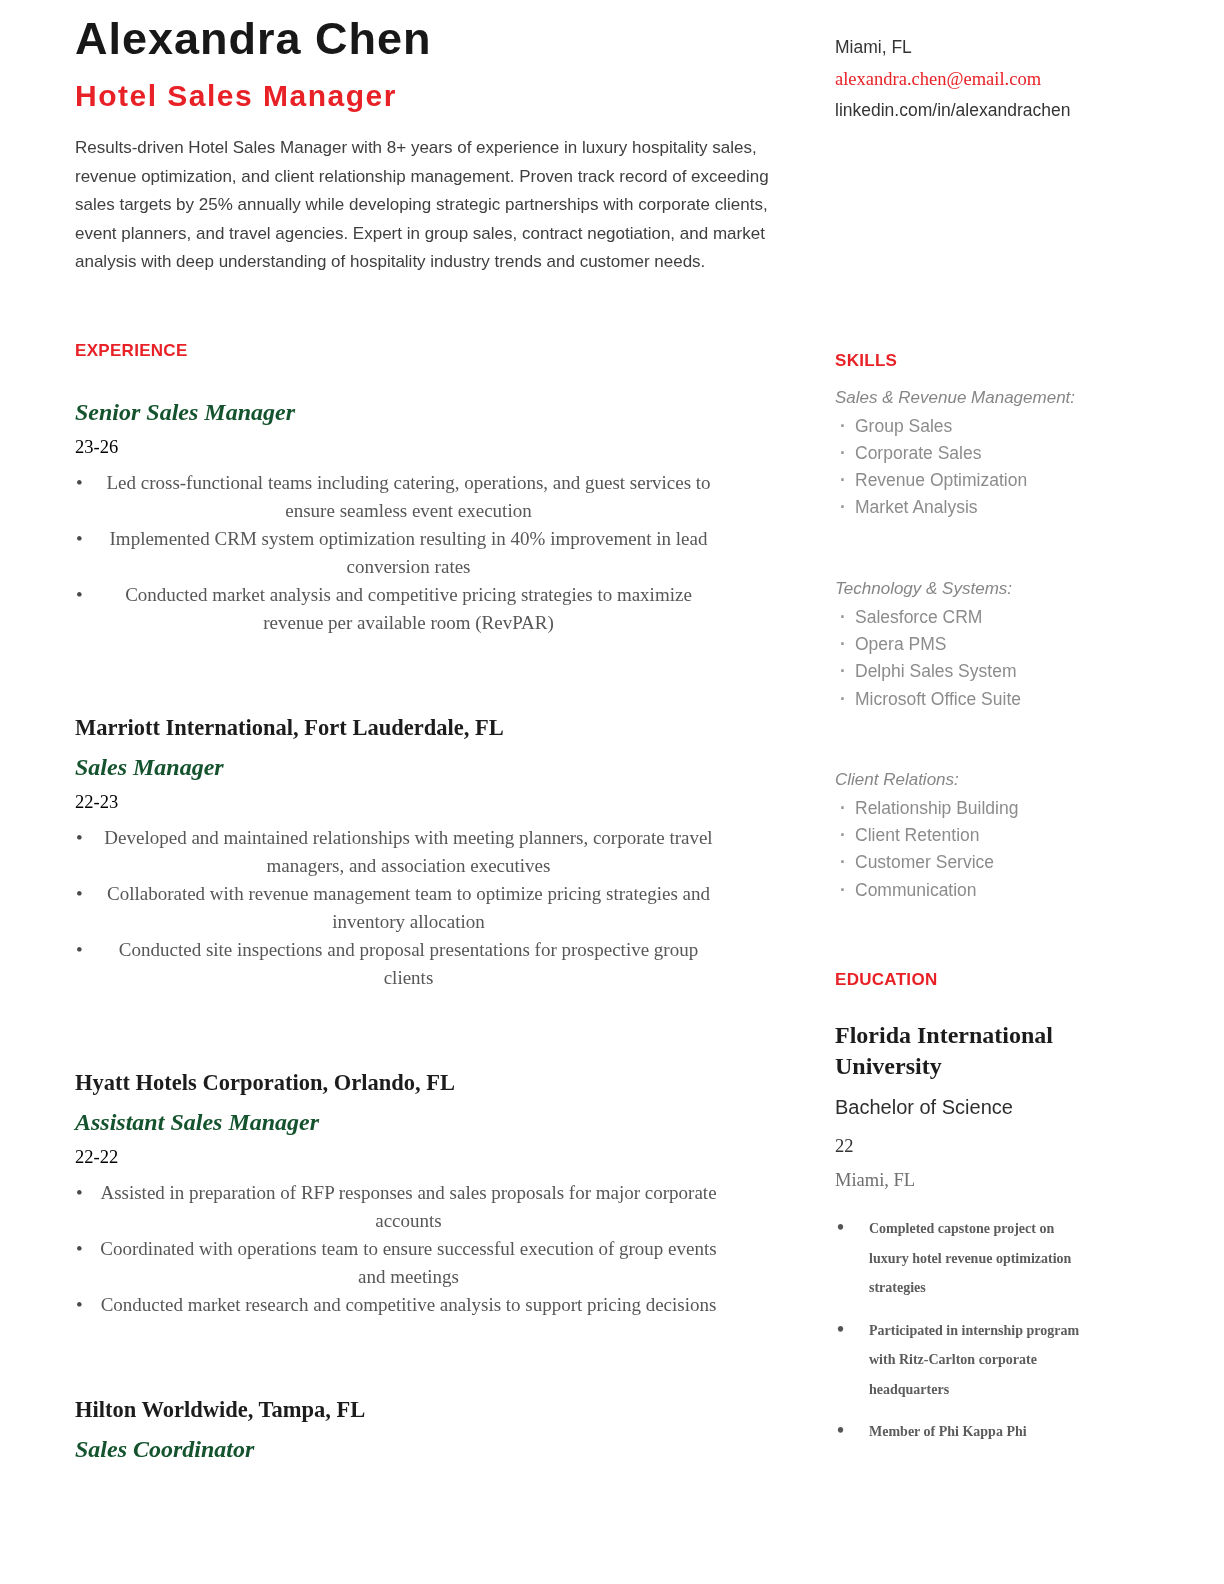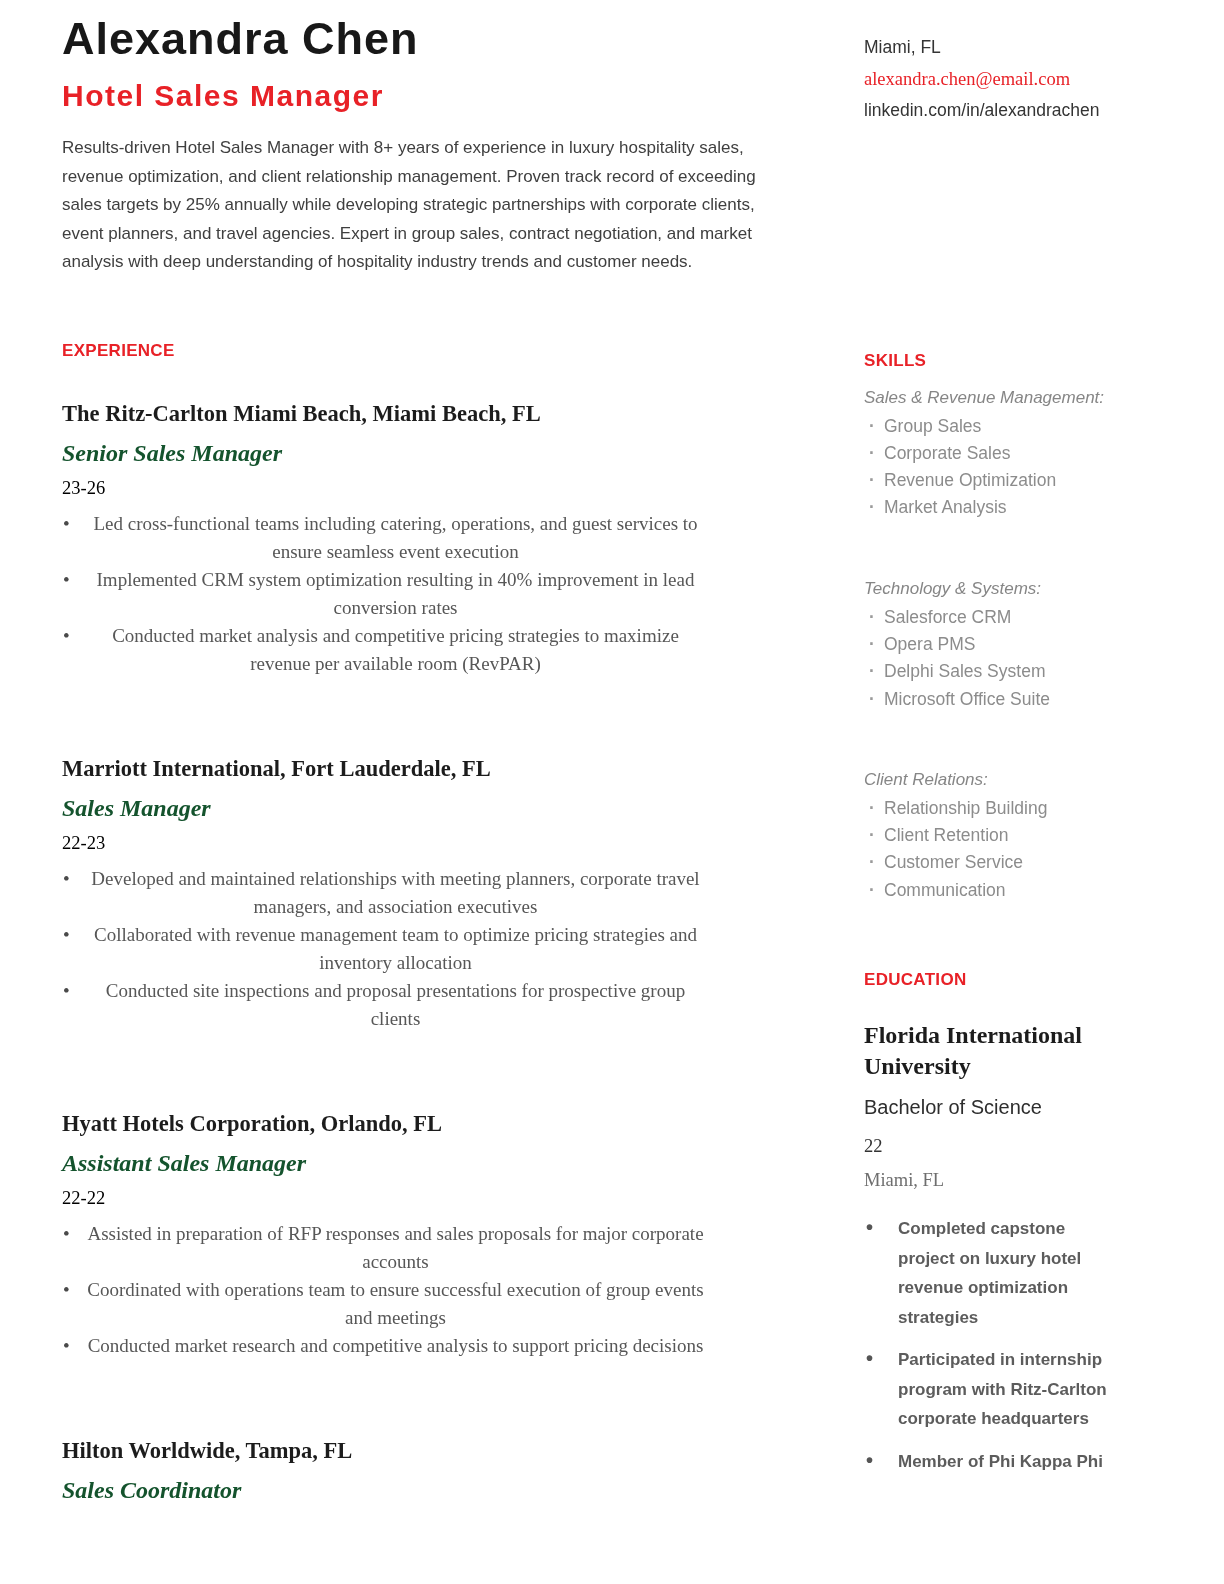--- a/index.html
+++ b/index.html
@@ -9,77 +9,76 @@
     --serif-text:#575757;
     --muted-text:#8c8c8c;
     --dark-text:#1c1c1c;
   }
   *{box-sizing:border-box;}
   html,body{margin:0;padding:0;background:#ffffff;}
   body{width:1224px;height:1584px;overflow:hidden;font-family:"Liberation Sans",sans-serif;}
   .page{position:relative;width:1224px;height:1584px;background:#fff;}
 
   
-  .main{position:absolute;left:62px;top:0;width:712px;}
+  .main{position:absolute;left:75px;top:0;width:712px;}
   .name{margin:14px 0 0;font-size:45px;line-height:1.12;font-weight:800;letter-spacing:1px;color:var(--name-text);}
   .role{margin:15px 0 0;font-size:30px;line-height:1.1;font-weight:800;letter-spacing:1.5px;color:var(--accent);}
   .summary{margin:22px 0 0;width:705px;font-size:17px;line-height:28.5px;color:var(--body-text);}
 
   .sec-heading{font-size:17px;font-weight:800;letter-spacing:.3px;color:var(--accent);line-height:20px;}
   .main .sec-heading{margin:64px 0 0;}
 
   .job{margin-top:38px;}
   .job + .job{margin-top:76px;}
   .company{margin:0;font-family:"Liberation Serif",serif;font-weight:700;font-size:22.5px;line-height:29px;color:var(--dark-text);}
   .jobtitle{margin-top:12px;font-family:"Liberation Serif",serif;font-style:italic;font-weight:700;font-size:24px;line-height:26px;color:#14532d;}
   .dates{margin-top:10px;font-family:"Liberation Serif",serif;font-size:18.5px;line-height:24px;color:#000000;}
   .job ul{margin:10px 0 0;padding:0;list-style:none;width:645px;text-align:center;}
   .job li{position:relative;padding-left:22px;font-family:"Liberation Serif",serif;font-size:19px;line-height:28px;color:var(--serif-text);}
   .job li::before{content:"\2022";position:absolute;left:1px;top:0;color:#4a4a4a;}
 
   
-  .sidebar{position:absolute;left:864px;top:0;width:302px;}
+  .sidebar{position:absolute;left:835px;top:0;width:302px;}
   .contact{margin-top:32px;font-size:17.5px;line-height:31.5px;color:#343434;}
   .contact a{text-decoration:none;color:#343434;}
   .contact .email a{color:var(--accent);font-family:"Liberation Serif",serif;font-size:18.5px;}
 
   .sidebar .sec-heading.skills-h{margin-top:224px;}
   .skill-group{margin-top:14px;}
   .skill-group + .skill-group{margin-top:54px;}
   .skill-cat{font-size:17px;font-style:italic;line-height:26px;color:#868686;}
   .skill-group ul{margin:2px 0 0;padding:0;list-style:none;}
   .skill-group li{position:relative;padding-left:20px;font-size:17.5px;line-height:27.3px;color:var(--muted-text);}
   .skill-group li::before{content:"\00b7";position:absolute;left:5px;top:0;font-weight:700;color:#9a9a9a;}
 
   .sidebar .sec-heading.edu-h{margin-top:66px;}
   .school{margin:30px 0 0;width:272px;font-family:"Liberation Serif",serif;font-weight:700;font-size:24px;line-height:31px;color:var(--dark-text);}
   .degree{margin-top:12px;font-family:Liberation Sans, sans-serif;font-size:20px;line-height:26px;color:#2e2e2e;}
   .edu-year{margin-top:14px;font-family:"Liberation Serif",serif;font-size:18.5px;line-height:24px;color:#333;}
   .edu-loc{margin-top:10px;font-family:"Liberation Serif",serif;font-size:18.5px;line-height:24px;color:#6e6e6e;}
   .edu ul{margin:22px 0 0;padding:0;list-style:none;}
-  .edu li{position:relative;padding-left:34px;width:250px;font-family:Liberation Sans, sans-serif;font-weight:700;font-size:17px;line-height:29.5px;color:#5c5c5c;}
+  .edu li{position:relative;padding-left:34px;width:250px;font-family:Liberation Serif, serif;font-weight:700;font-size:14px;line-height:29.5px;color:#5c5c5c;}
   .edu li + li{margin-top:13px;}
   .edu li::before{content:"\2022";position:absolute;left:2px;top:-1px;font-size:20px;color:#555;}
   .edu li .inner{display:inline-block;max-width:214px;}
 </style>
 </head>
 <body>
 
 <div class="page">
 
   <div class="main">
 
     <h1 class="name">Alexandra Chen</h1>
     <h2 class="role">Hotel Sales Manager</h2>
     <p class="summary">Results-driven Hotel Sales Manager with 8+ years of experience in luxury hospitality sales, revenue optimization, and client relationship management. Proven track record of exceeding sales targets by 25% annually while developing strategic partnerships with corporate clients, event planners, and travel agencies. Expert in group sales, contract negotiation, and market analysis with deep understanding of hospitality industry trends and customer needs.</p>
 
     <div class="sec-heading">EXPERIENCE</div>
 
     <article class="job">
-      <h3 class="company">The Ritz-Carlton Miami Beach, Miami Beach, FL</h3>
       <div class="jobtitle">Senior Sales Manager</div>
       <div class="dates">23-26</div>
       <ul>
         <li>Led cross-functional teams including catering, operations, and guest services to ensure seamless event execution</li>
         <li>Implemented CRM system optimization resulting in 40% improvement in lead conversion rates</li>
         <li>Conducted market analysis and competitive pricing strategies to maximize revenue per available room (RevPAR)</li>
       </ul>
     </article>
 
     <article class="job">

